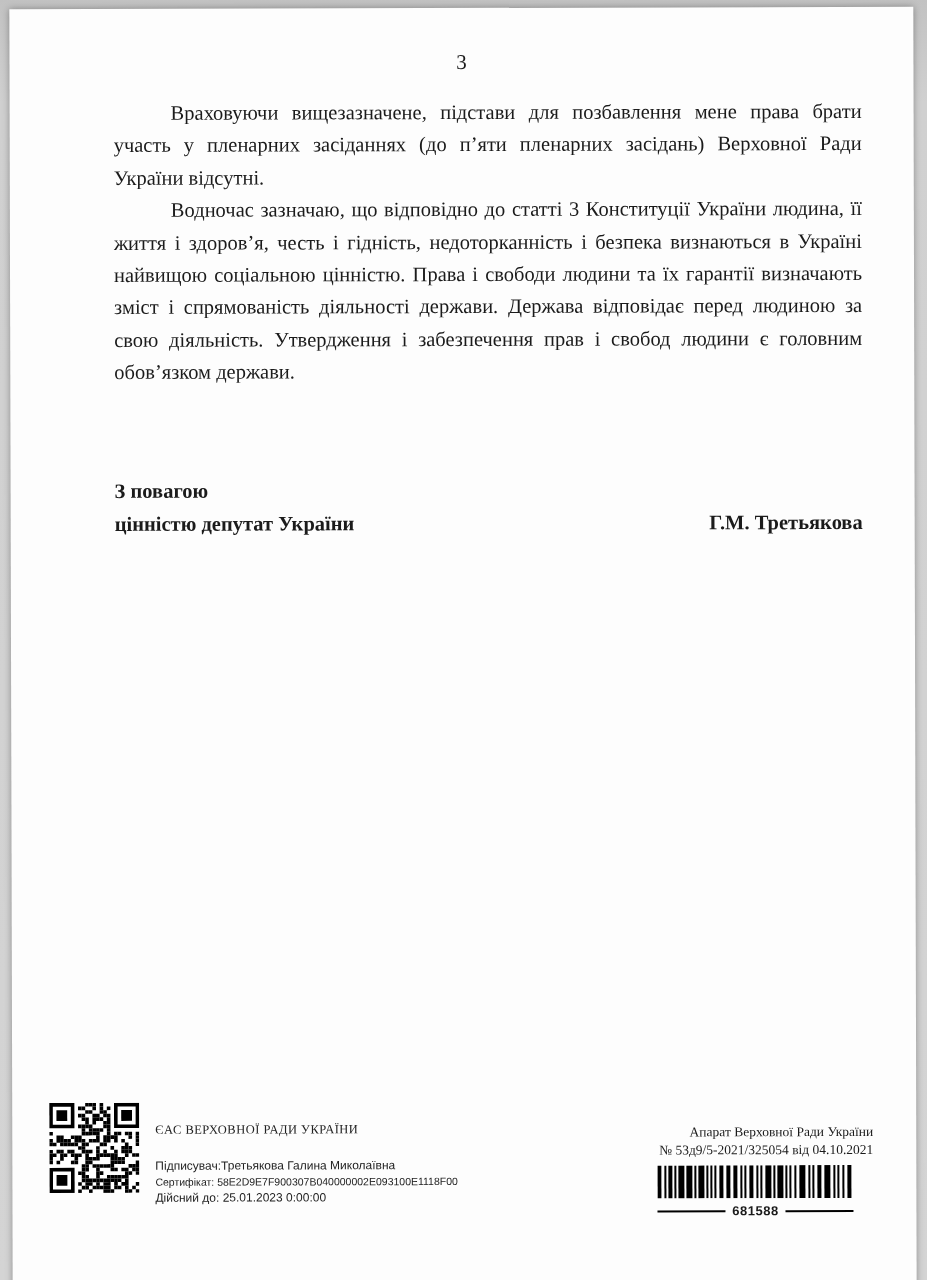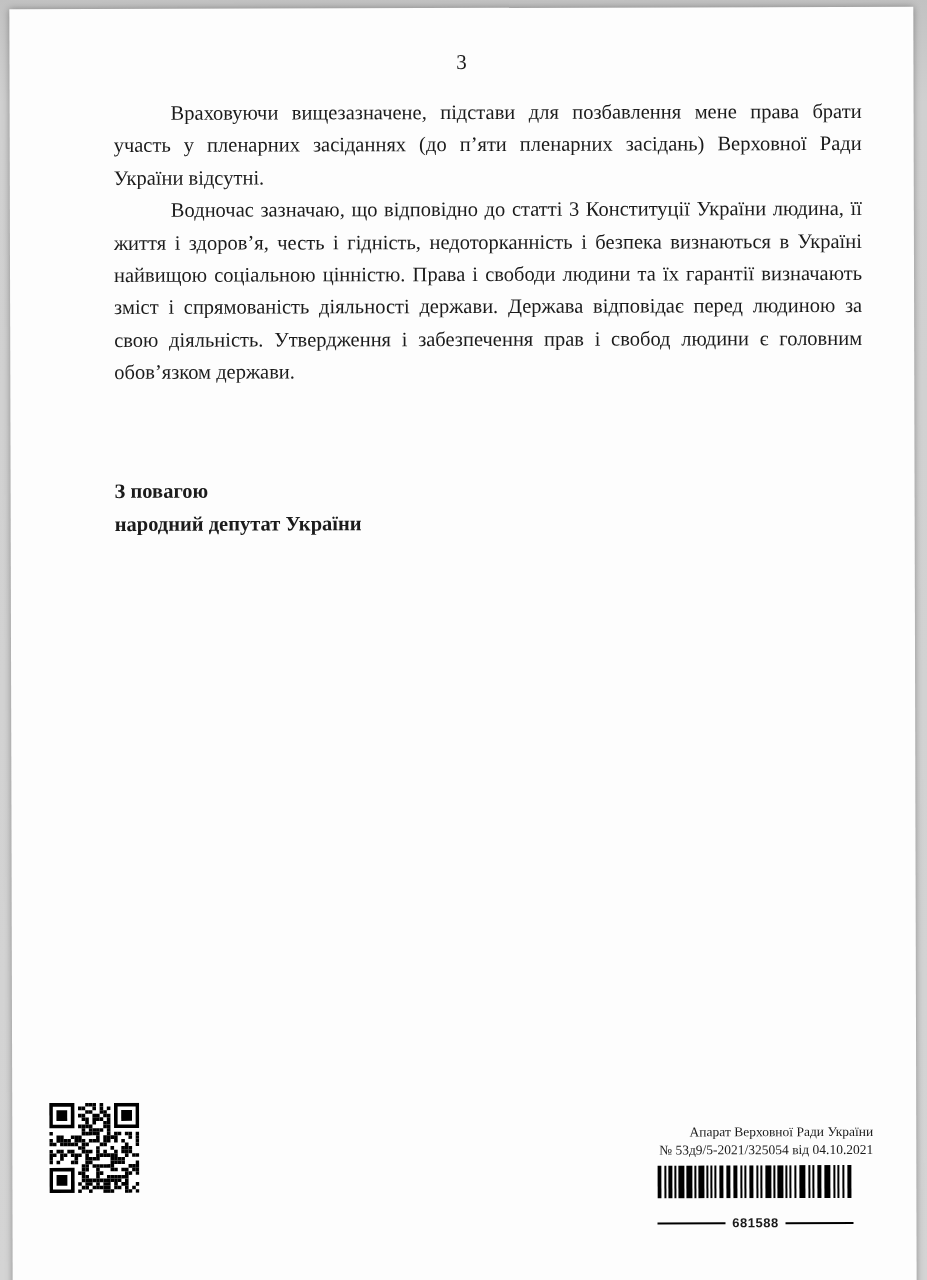--- a/index.html
+++ b/index.html
@@ -61,21 +61,21 @@
   .cert   { font-size: 10.5px; margin-bottom: 3px; }
   .valid  { font-size: 12px; }
   .footer-right {
     padding-top: 22px; width: 236px;
     text-align: right;
     font-size: 13.5px; line-height: 18px;
   }
   .barcode { margin-top: 6px; }
   .barcode-bars { width: 196px; height: 33px; margin: 0 auto; }
   .barcode-bars svg { display: block; }
-  .barcode-caption { display: flex; align-items: center; width: 196px; margin: 16px auto; }
+  .barcode-caption { display: flex; align-items: center; width: 196px; margin: 4px auto; }
   .caption-line { flex: 1; border-top: 2px solid #000; }
   .barcode-num {
     padding: 0 7px;
     font-family: "Liberation Sans", sans-serif;
     font-size: 13px; font-weight: bold; letter-spacing: .5px;
   }
 </style>
 </head>
 <body>
 
@@ -85,21 +85,22 @@
     <div class="page-number">3</div>
 
     <div class="content">
       <p class="para">Враховуючи вищезазначене, підстави для позбавлення мене права брати участь у пленарних засіданнях (до п’яти пленарних засідань) Верховної Ради України відсутні.</p>
       <p class="para">Водночас зазначаю, що відповідно до статті 3 Конституції України людина, її життя і здоров’я, честь і гідність, недоторканність і безпека визнаються в Україні найвищою соціальною цінністю. Права і свободи людини та їх гарантії визначають зміст і спрямованість діяльності держави. Держава відповідає перед людиною за свою діяльність. Утвердження і забезпечення прав і свобод людини є головним обов’язком держави.</p>
     </div>
 
     <div class="signature">
       <div>З повагою</div>
       <div class="sig-row">
-        <span>народний депутат України</span>
+        <span>цінністю депутат України</span>
+        <span>Г.М. Третьякова</span>
       </div>
     </div>
 
     <div class="footer">
       <div class="footer-left">
         <div class="qr">
             <svg viewBox="0 0 100 100" width="90" height="90" fill="#000">
               <rect fill="#fff" width="100" height="100"></rect>
               <rect x="40" y="0" width="4" height="4"></rect>
               <rect x="44" y="0" width="4" height="4"></rect>
@@ -336,20 +337,26 @@
               <rect fill="#fff" x="4" y="4" width="20" height="20"></rect>
               <rect x="8" y="8" width="12" height="12"></rect>
               <rect x="72" y="0" width="28" height="28"></rect>
               <rect fill="#fff" x="76" y="4" width="20" height="20"></rect>
               <rect x="80" y="8" width="12" height="12"></rect>
               <rect x="0" y="72" width="28" height="28"></rect>
               <rect fill="#fff" x="4" y="76" width="20" height="20"></rect>
               <rect x="8" y="80" width="12" height="12"></rect>
             </svg>
           </div>
+        <div class="sig-info">
+          <div class="eas-title">ЄАС ВЕРХОВНОЇ РАДИ УКРАЇНИ</div>
+          <div class="signer">Підписувач:Третьякова Галина Миколаївна</div>
+          <div class="cert">Сертифікат: 58E2D9E7F900307B040000002E093100E1118F00</div>
+          <div class="valid">Дійсний до: 25.01.2023 0:00:00</div>
+        </div>
       </div>
       <div class="footer-right">
         <div>Апарат Верховної Ради України</div>
         <div>№ 53д9/5-2021/325054 від 04.10.2021</div>
         <div class="barcode">
           <div class="barcode-bars">
               <svg viewBox="0 0 196 40" preserveAspectRatio="none" width="100%" height="100%" fill="#000">
                 <rect x="0" y="0" width="4" height="40"></rect>
                 <rect x="7" y="0" width="2" height="40"></rect>
                 <rect x="11" y="0" width="4" height="40"></rect>

